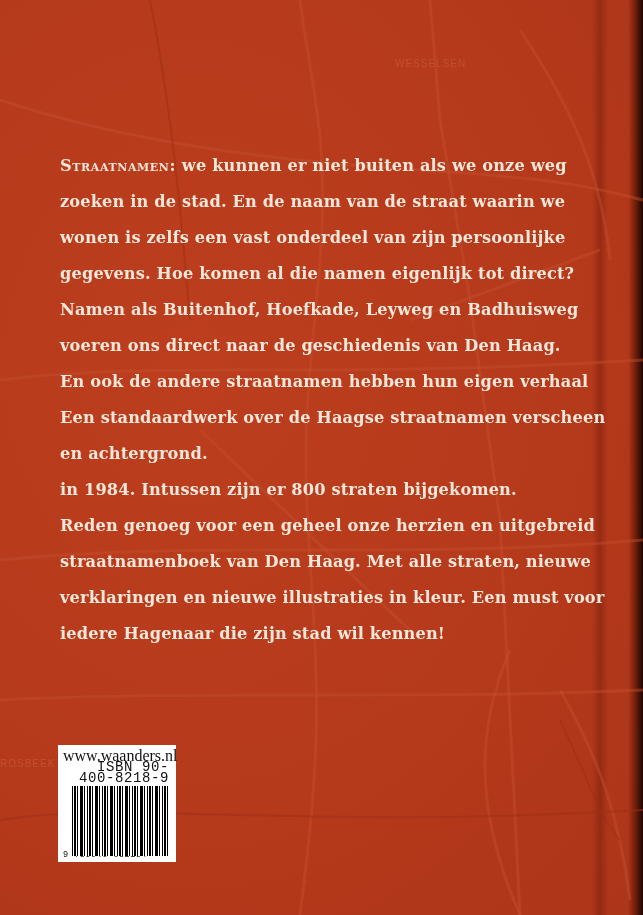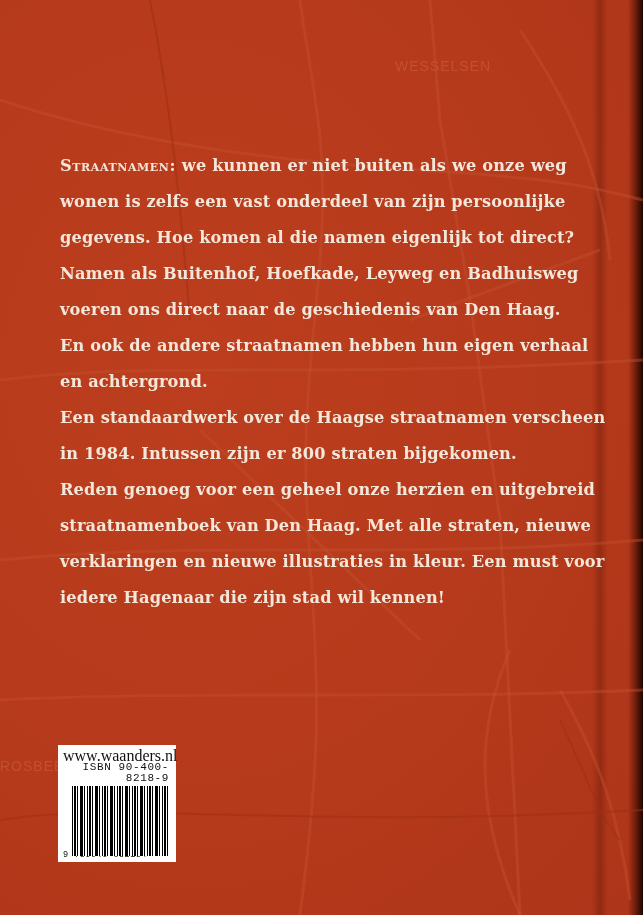--- a/index.html
+++ b/index.html
@@ -13,39 +13,39 @@
       position: absolute; left: 0; top: 0; width: 643px; height: 915px;
       background:
         linear-gradient(90deg, rgba(0,0,0,0) 0, rgba(0,0,0,0) 592px, rgba(90,20,5,0.35) 600px, rgba(0,0,0,0) 608px, rgba(0,0,0,0) 628px, rgba(60,10,0,0.6) 636px, #1a0500 643px),
         radial-gradient(ellipse at 30% 40%, #bc3e1e 0%, #b5391b 60%, #ad3519 100%);
     }
     .map-lines { position: absolute; left: 0; top: 0; width: 643px; height: 915px; }
     .map-lines path, .map-lines line { stroke: #c4502e; stroke-width: 3; fill: none; opacity: 0.45; }
     .map-lines .dark { stroke: #9e2f15; stroke-width: 2; opacity: 0.55; }
     .map-label {
       position: absolute; font-family: "Liberation Sans", sans-serif;
-      color: #c85a38; font-size: 14px; opacity: 0.7; letter-spacing: 1px;
+      color: #c85a38; font-size: 10px; opacity: 0.7; letter-spacing: 1px;
     }
     .blurb {
       position: absolute; left: 60px; top: 148px; width: 500px;
       color: #f4e6d8; font-size: 16.2px; font-weight: bold;
       line-height: 36px; letter-spacing: 0.15px;
     }
     .blurb p { margin: 0; white-space: nowrap; }
     .smallcaps { font-variant: small-caps; letter-spacing: 0.6px; margin-top: 12px; }
     .barcode-box {
       position: absolute; left: 58px; top: 745px; width: 118px; height: 117px;
       background: #ffffff; box-sizing: border-box; padding: 4px 5px 2px 5px;
     }
     .bc-url {
       font-family: "Liberation Serif", serif; font-size: 16px; color: #111;
       text-align: right; line-height: 13px; padding-right: 2px;
     }
     .bc-isbn {
-      font-family: "Liberation Mono", monospace; font-size: 11px; color: #111;
+      font-family: "Liberation Mono", monospace; font-size: 14px; color: #111;
       text-align: right; line-height: 11px; letter-spacing: 0.6px; padding-right: 2px;
     }
     .bars {
       position: relative; margin-left: 9px; width: 96px; height: 70px; margin-top: 2px;
       background: repeating-linear-gradient(90deg,
         #000 0, #000 1px, #fff 1px, #fff 2px, #000 2px, #000 4px, #fff 4px, #fff 5px,
         #000 5px, #000 6px, #fff 6px, #fff 8px, #000 8px, #000 11px, #fff 11px, #fff 12px,
         #000 12px, #000 13px, #fff 13px, #fff 15px);
     }
     .bc-digits {
@@ -75,27 +75,28 @@
   <path class="dark" d="M0 820 C 120 800, 300 830, 643 810"></path>
   <line x1="410" y1="320" x2="600" y2="250"></line>
   <line x1="200" y1="430" x2="420" y2="640"></line>
 </svg>
 
 <div class="map-label" style="left:395px;top:58px;">WESSELSEN</div>
 <div class="map-label" style="left:0px;top:758px;">ROSBEEK</div>
 
 <div class="blurb">
   <p><span class="smallcaps">Straatnamen:</span> <span>we kunnen er niet buiten als we onze weg</span></p>
+  <p>zoeken in de stad. En de naam van de straat waarin we</p>
   <p>wonen is zelfs een vast onderdeel van zijn persoonlijke</p>
   <p>gegevens. Hoe komen al die namen eigenlijk tot direct?</p>
   <p>Namen als Buitenhof, Hoefkade, Leyweg en Badhuisweg</p>
   <p>voeren ons direct naar de geschiedenis van Den Haag.</p>
   <p>En ook de andere straatnamen hebben hun eigen verhaal</p>
+  <p>Een standaardwerk over de Haagse straatnamen verscheen</p>
   <p>en achtergrond.</p>
-  <p>Een standaardwerk over de Haagse straatnamen verscheen</p>
   <p>in 1984. Intussen zijn er 800 straten bijgekomen.</p>
   <p>Reden genoeg voor een geheel onze herzien en uitgebreid</p>
   <p>straatnamenboek van Den Haag. Met alle straten, nieuwe</p>
   <p>verklaringen en nieuwe illustraties in kleur. Een must voor</p>
   <p>iedere Hagenaar die zijn stad wil kennen!</p>
 </div>
 
 <div class="barcode-box">
   <div class="bc-url">www.waanders.nl</div>
   <div class="bc-isbn">ISBN 90-400-8218-9</div>

